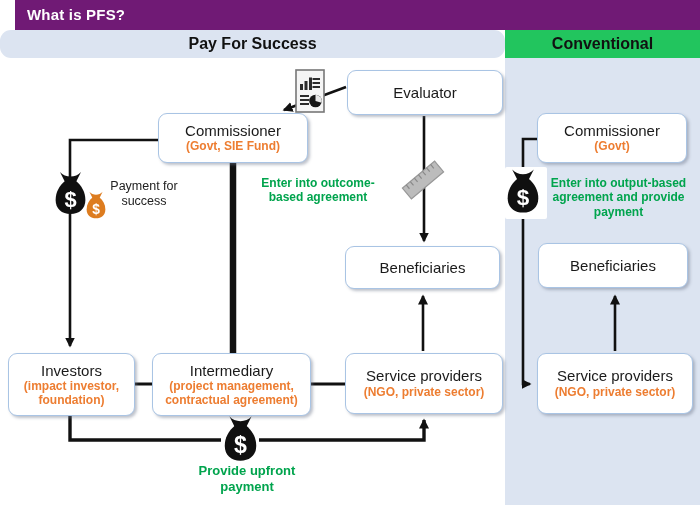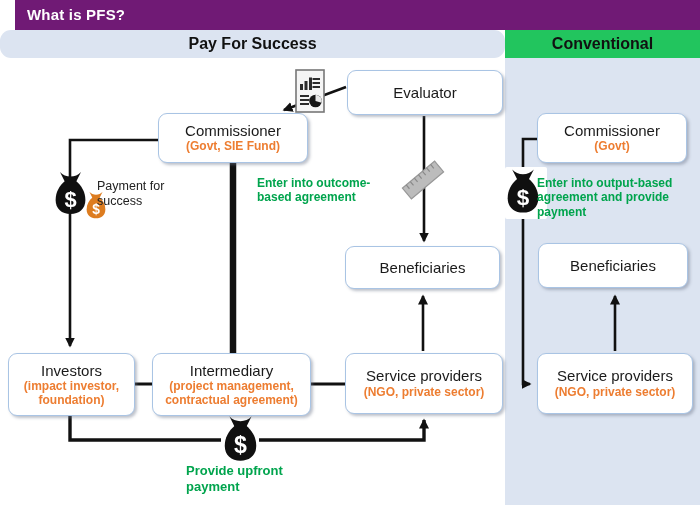--- a/index.html
+++ b/index.html
@@ -23,21 +23,21 @@
   .node{
     position:absolute;z-index:3;background:#fff;
     border:1.5px solid #a9c4e4;border-radius:9px;
     box-shadow:2px 2px 3px rgba(110,120,140,.45);
     display:flex;flex-direction:column;align-items:center;justify-content:center;
     text-align:center;padding:16px 4px;box-sizing:border-box;
   }
   .node .ttl{font-size:15px;color:#1a1a1a;line-height:1.15;}
   .node .sub{font-size:12px;font-weight:bold;color:#ed7d31;line-height:1.15;margin-top:1px;}
 
-  .lbl{position:absolute;z-index:4;line-height:1.2;}
+  .lbl{position:absolute;z-index:4;text-align:center;line-height:1.2;}
   .lbl.black{color:#222;font-size:12.5px;}
   .lbl.green{color:#00a44d;font-weight:bold;font-size:12px;}
 
   #n-evaluator{left:347px;top:70px;width:156px;height:45px;}
   #n-comm-pfs{left:158px;top:113px;width:150px;height:50px;}
   #n-benef-pfs{left:345px;top:246px;width:155px;height:43px;}
   #n-investors{left:8px;top:353px;width:127px;height:63px;}
   #n-intermediary{left:152px;top:353px;width:159px;height:63px;}
   #n-sp-pfs{left:345px;top:353px;width:158px;height:61px;}
   #n-comm-conv{left:537px;top:113px;width:150px;height:50px;}

